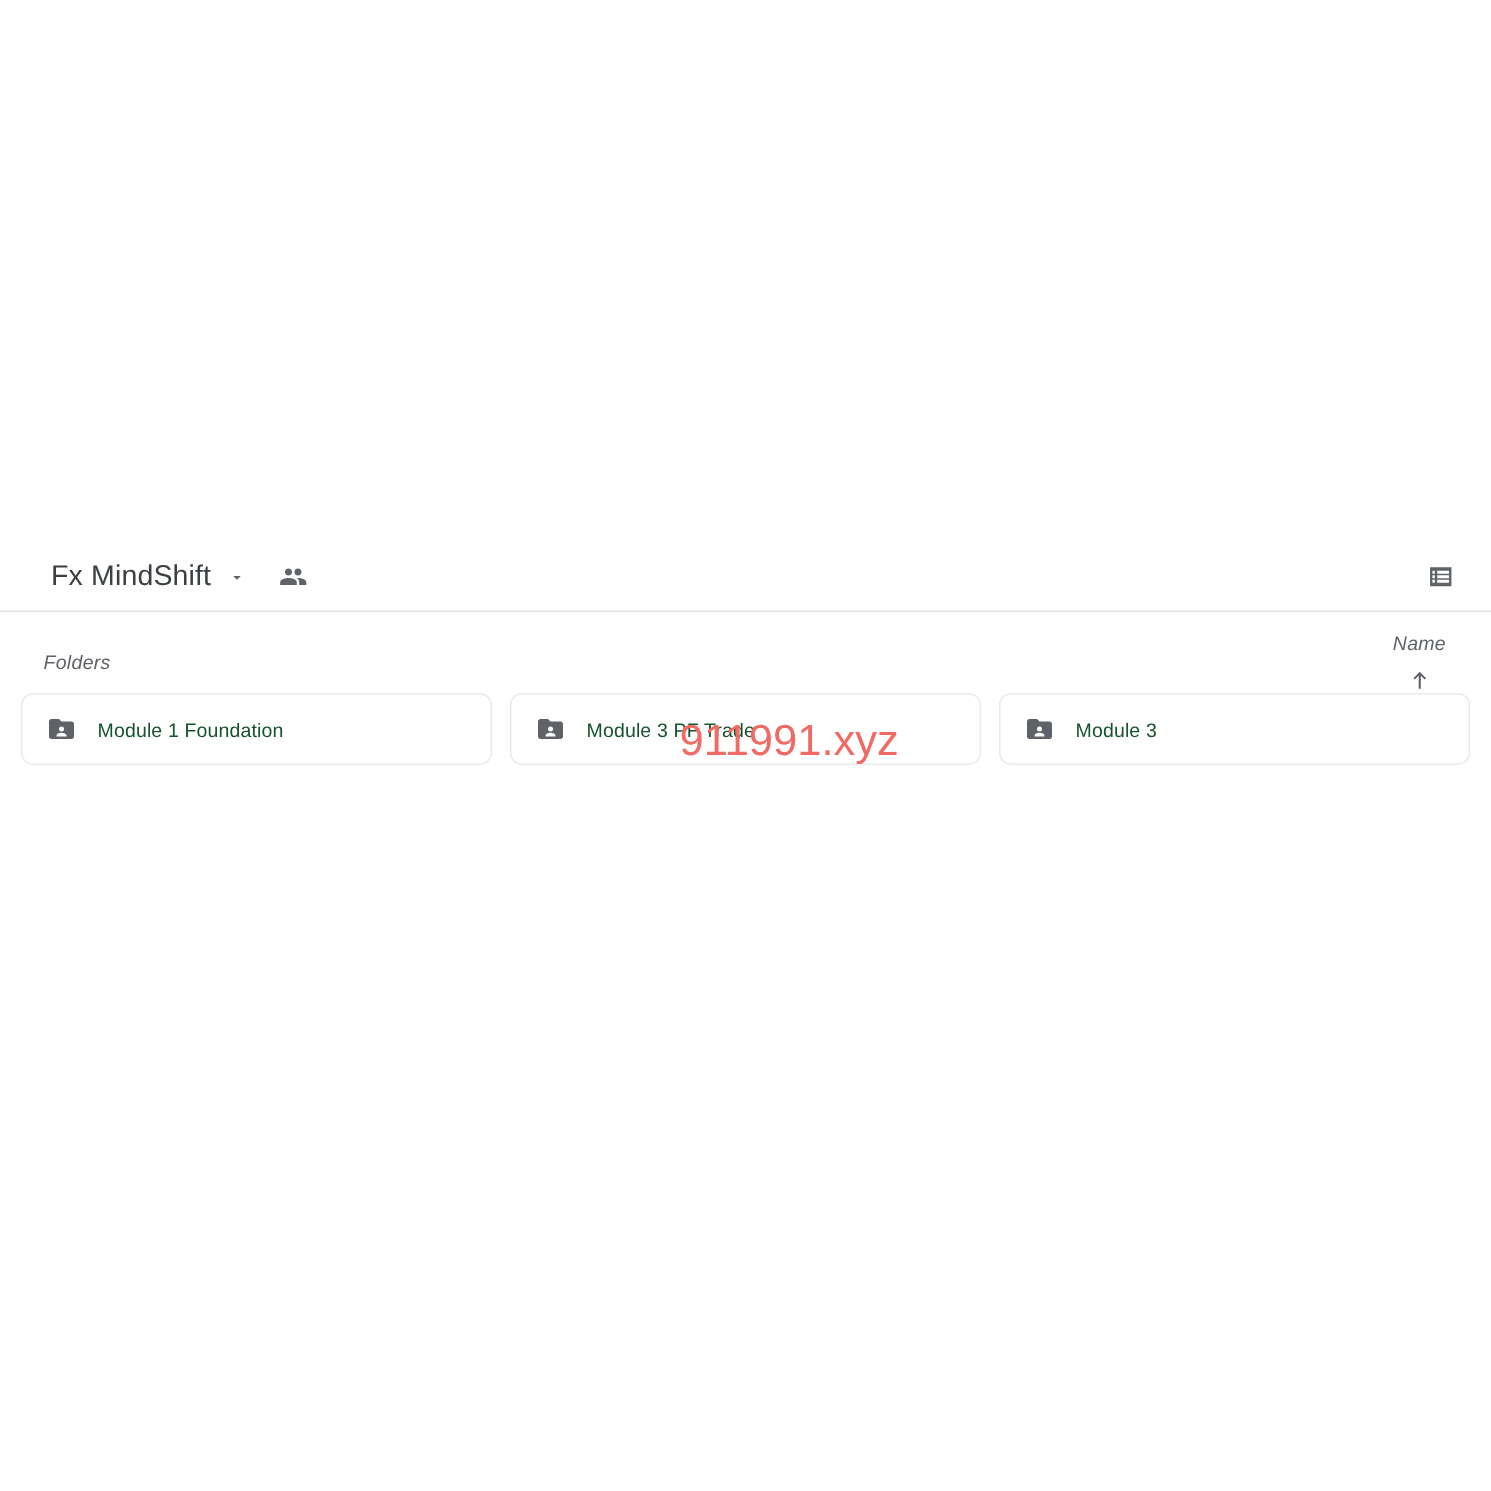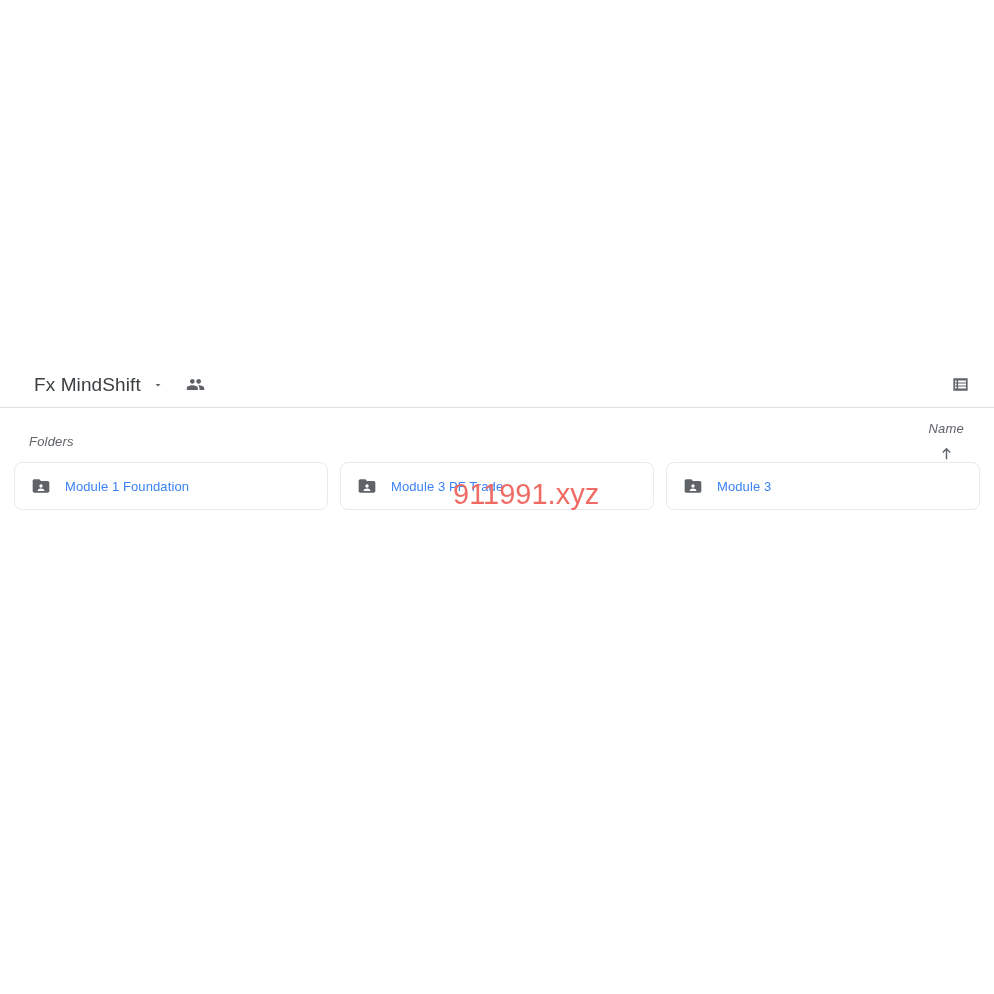--- a/index.html
+++ b/index.html
@@ -137,21 +137,21 @@
     width: 20px;
     height: 20px;
     flex: 0 0 auto;
     display: flex;
     align-items: center;
     justify-content: center;
   }
   .folder-icon svg { display: block; }
   .folder-name {
     font-size: 13px;
-    color: #3b82f6;
+    color: #14532d;
     margin-left: 14px;
     white-space: nowrap;
     overflow: hidden;
     text-overflow: ellipsis;
     letter-spacing: 0.1px;
   }
 
   
   .watermark {
     position: absolute;

